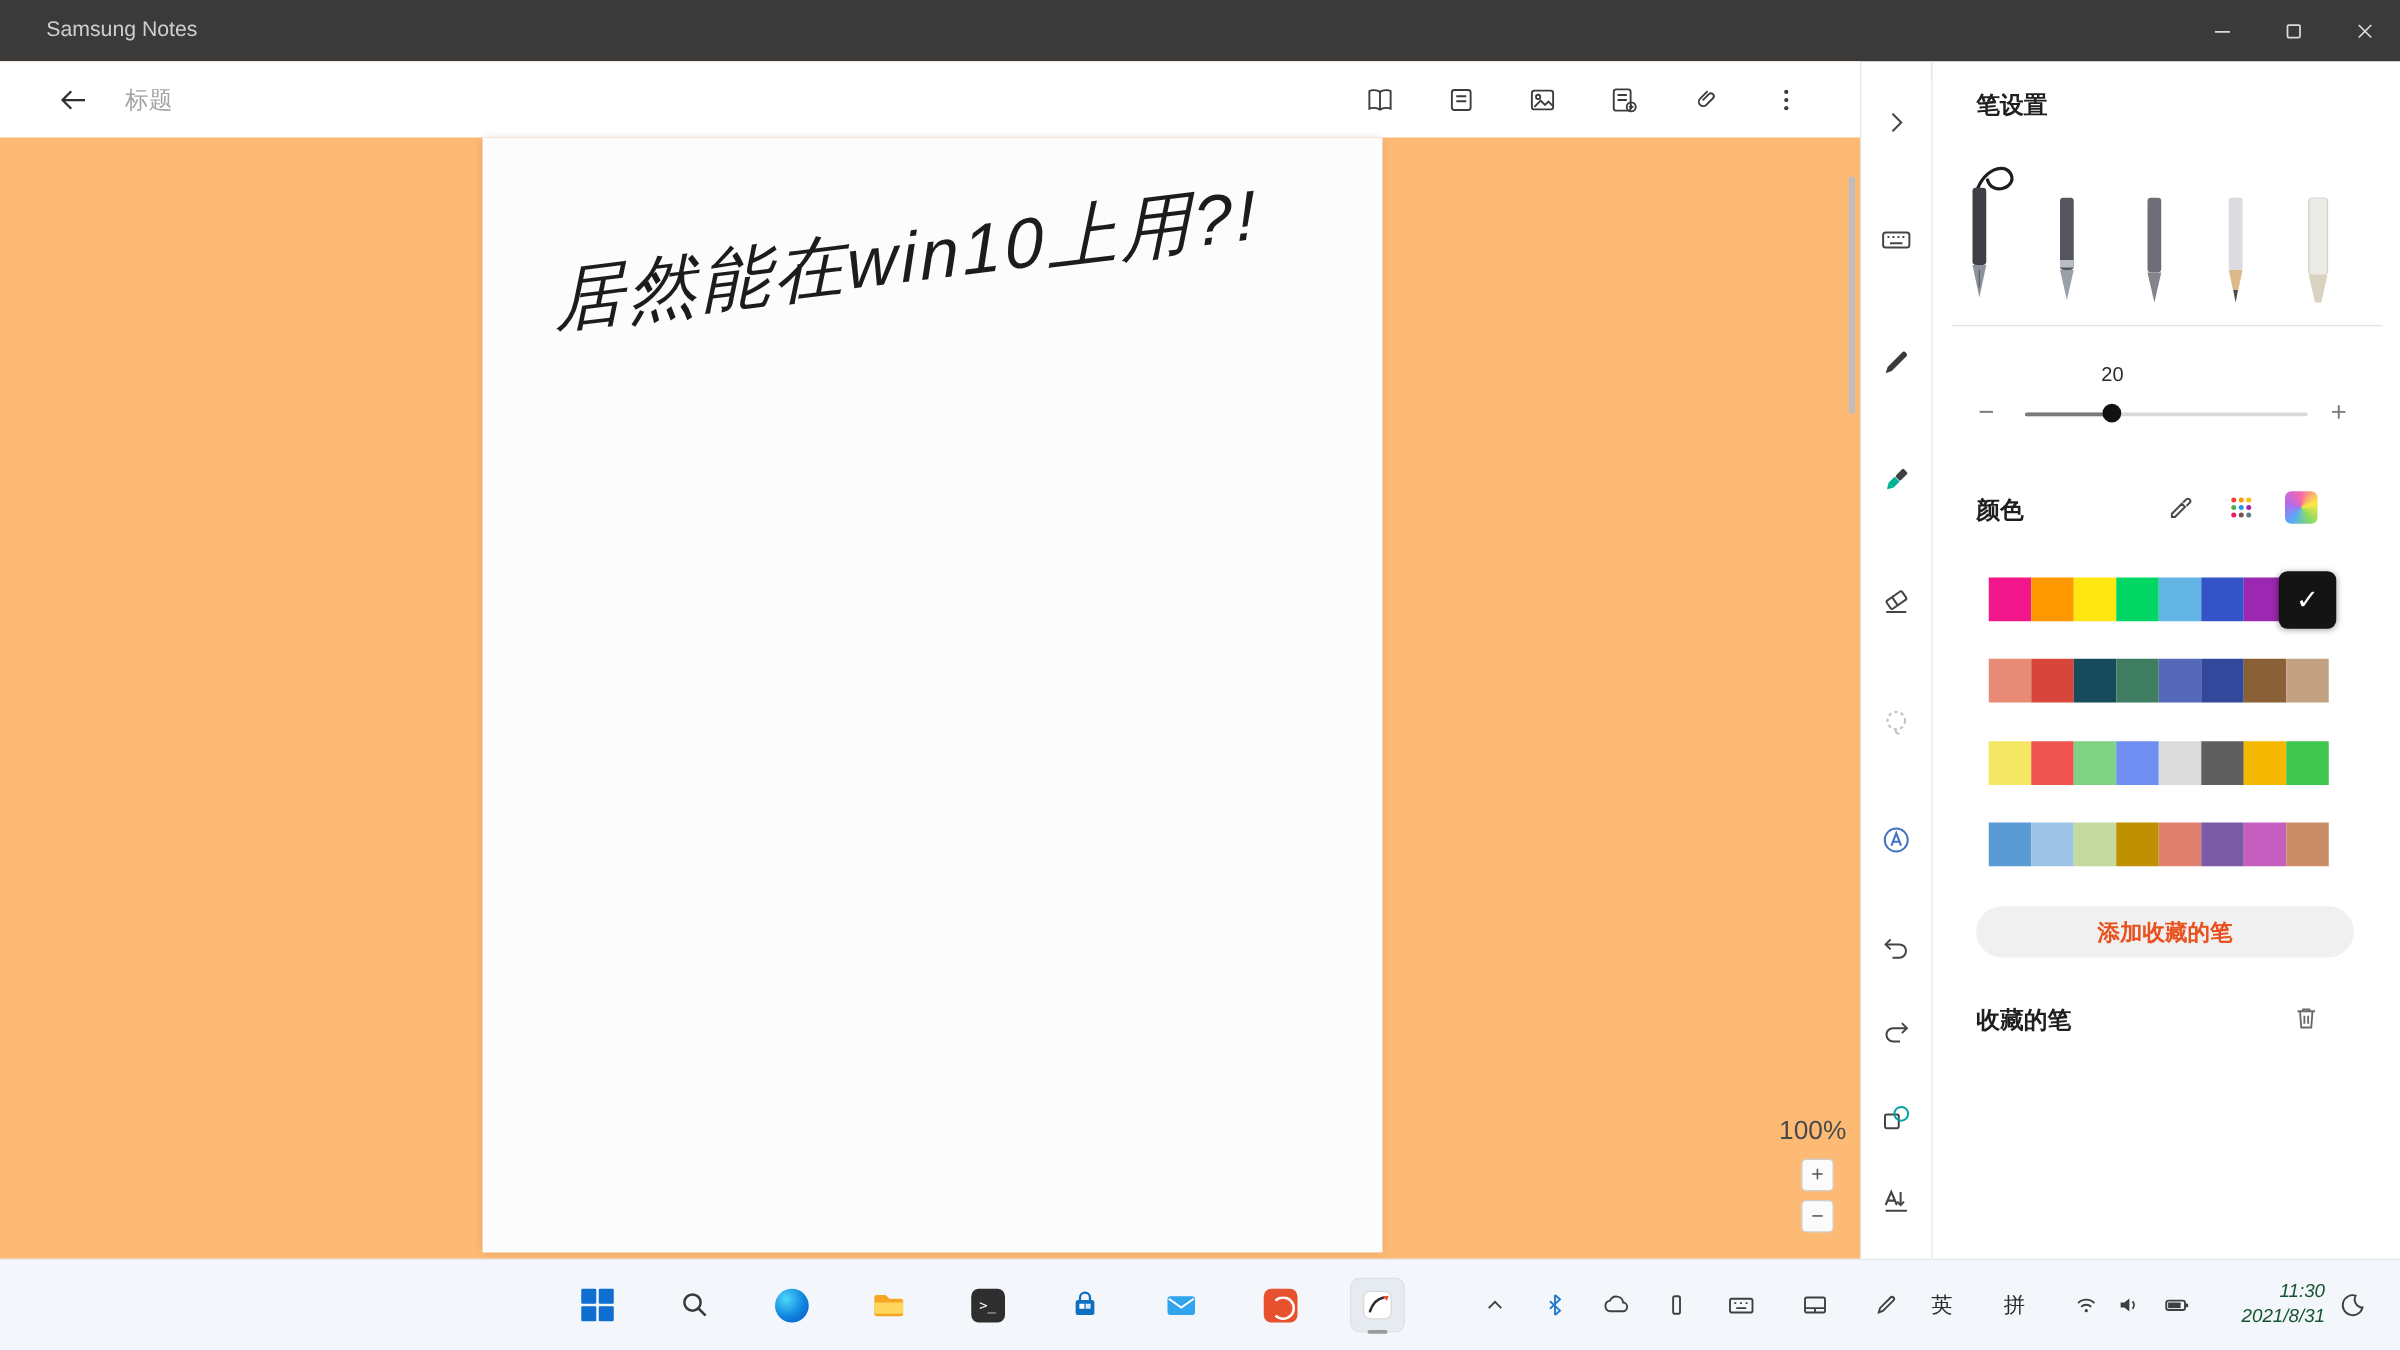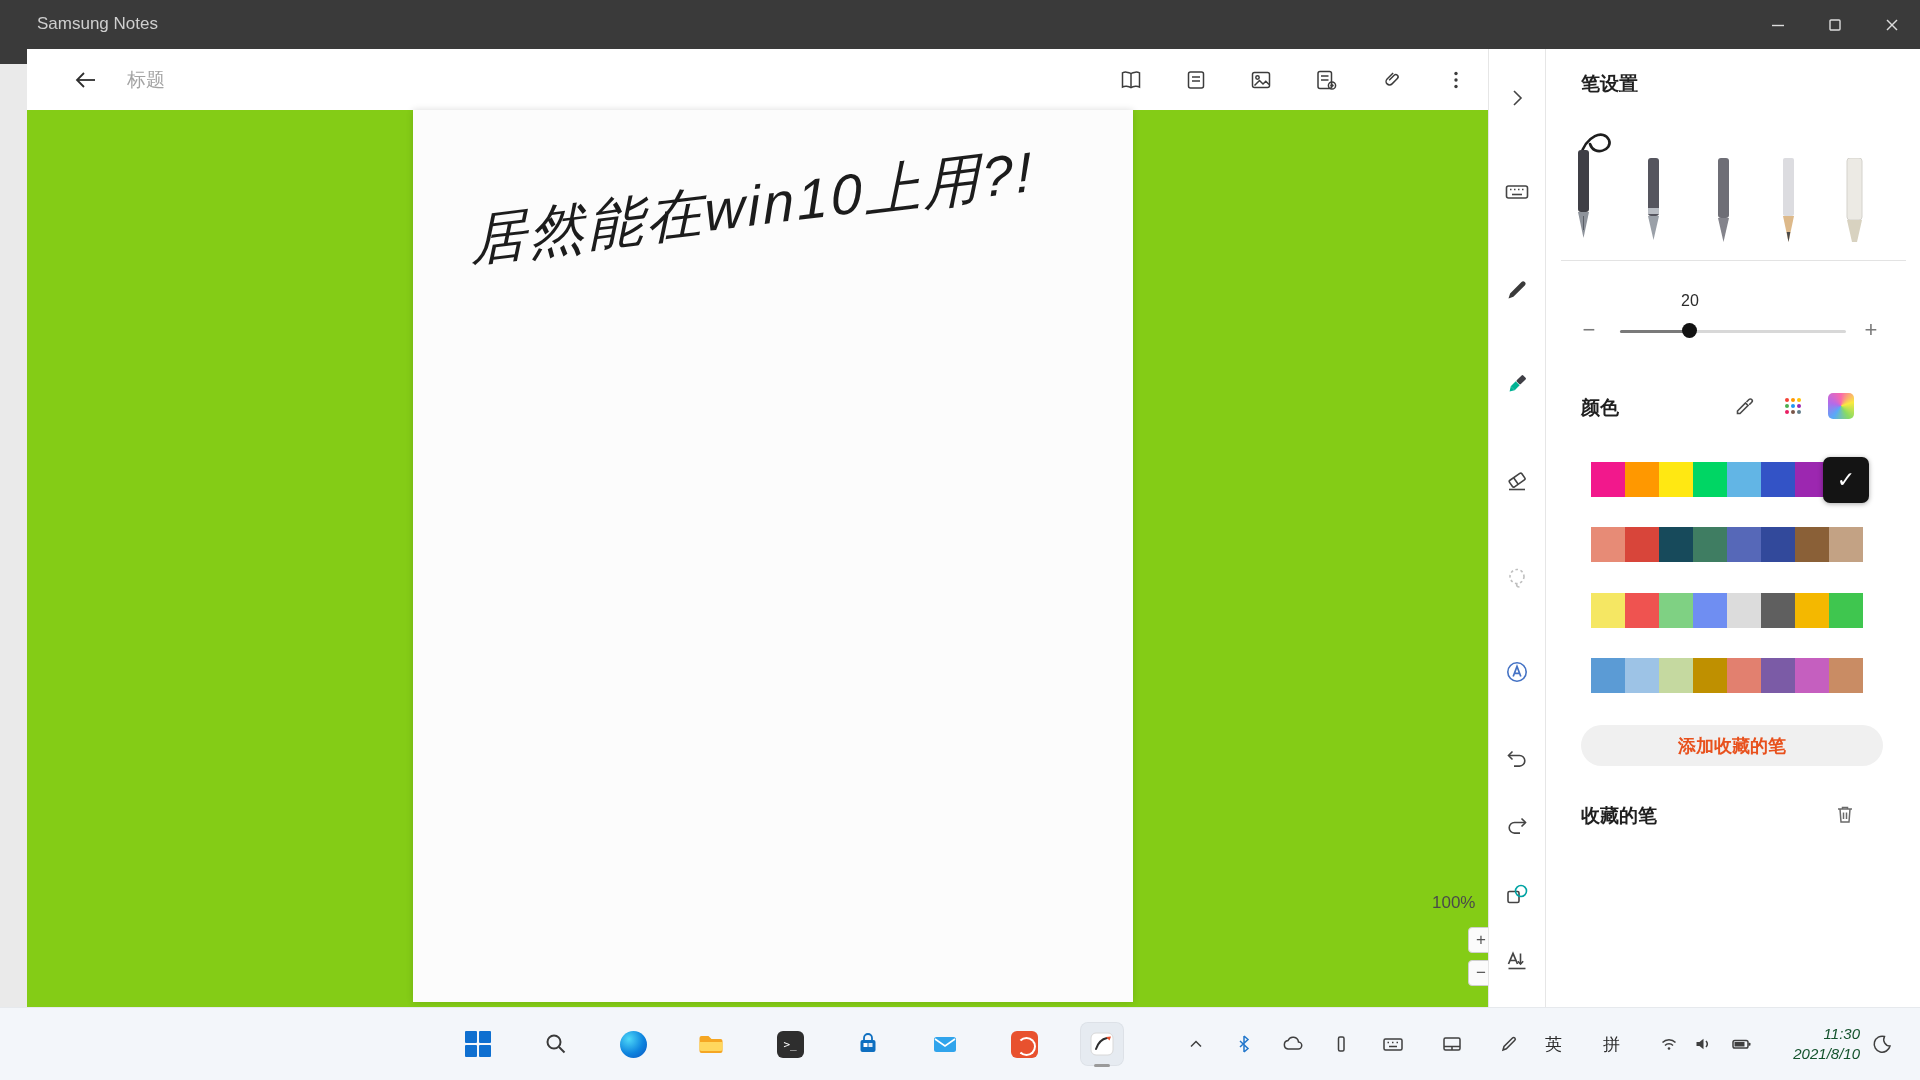--- a/index.html
+++ b/index.html
@@ -7,32 +7,32 @@
   .screen { position:relative; width:1920px; height:1080px; background:#EAEAEA; }
 
   
   .titlebar { position:absolute; left:0; top:0; width:1920px; height:64px; background:#3A3A3A; }
   .titlebar .app-title { position:absolute; left:37px; top:14px; font-size:17px; color:#CFCFCF; }
   .win-btns { position:absolute; right:0; top:0; height:49px; display:flex; }
   .win-btn { width:57px; height:49px; display:flex; align-items:center; justify-content:center; }
   .win-btn svg { stroke:#DCDCDC; stroke-width:1.4; fill:none; }
 
   
-  .left-col { position:absolute; left:0; top:49px; width:1488px; height:958px; background:#84cc16;margin-left:27px; }
+  .left-col { position:absolute; left:0; top:49px; width:1488px; height:958px; background:#fdba74; }
   .toolbar { position:absolute; left:0; top:0; width:1488px; height:61px; background:#FFFFFF; }
   .back-btn { position:absolute; left:45px; top:17px; width:28px; height:28px; display:flex; align-items:center; justify-content:center; }
   .note-title { position:absolute; left:100px; top:18px; font-size:19px; color:#A3A3A3; }
   .tb-icons { position:absolute; right:46px; top:0; height:61px; display:flex; align-items:center; gap:39px; }
   .tb-icon { width:26px; height:26px; display:flex; align-items:center; justify-content:center; }
   .tb-icon svg { stroke:#3C3C3C; fill:none; stroke-width:1.5; }
 
   .canvas-page { position:absolute; left:386px; top:61px; width:720px; height:892px; background:#FCFCFC; box-shadow:0 0 7px rgba(0,0,0,0.14); }
   .handwriting { position:absolute; left:55px; top:55px; width:640px; font-size:56px; color:#1C1C1C; letter-spacing:3px; white-space:nowrap; transform:rotate(-7deg) skewX(-5deg); font-style:italic; }
   .scrollbar-v { position:absolute; left:1479px; top:92px; width:5px; height:190px; border-radius:3px; background:#BDBDBD; }
-  .zoom-label { position:absolute; left:1405px; top:844px; width:72px; text-align:left; font-size:17px; color:#4A4A4A; }
+  .zoom-label { position:absolute; left:1405px; top:844px; width:72px; text-align:right; font-size:21px; color:#4A4A4A; }
   .zoom-btn { position:absolute; left:1441px; width:26px; height:26px; background:#FBFBFB; border:1px solid #CFCFCF; border-radius:4px; font-size:17px; color:#555; display:flex; align-items:center; justify-content:center; }
   .zoom-plus { top:878px; } .zoom-minus { top:911px; }
 
   
   .strip { position:absolute; left:1488px; top:49px; width:57px; height:958px; background:#FFFFFF; border-left:1px solid #E6E6E6; }
   .strip-icon { position:absolute; left:8px; width:40px; height:40px; display:flex; align-items:center; justify-content:center; }
   .strip-icon svg { stroke:#444; fill:none; stroke-width:1.6; }
 
   
   .panel { position:absolute; left:1545px; top:49px; width:375px; height:958px; background:#FFFFFF; border-left:1px solid #E6E6E6; }
@@ -487,21 +487,21 @@
     </div>
     <div class="tray-item" style="left:1731px">
       <svg width="22" height="20" viewBox="0 0 22 20">
         <rect x="2" y="6.5" width="15" height="7.5" rx="1.8"></rect>
           <rect x="3.5" y="8" width="10" height="4.5" fill="#3F3F3F" stroke="none"></rect>
           <rect x="17.5" y="8.8" width="2" height="3" rx="0.8" fill="#3F3F3F" stroke="none"></rect>
       </svg>
     </div>
     <div class="clock-block">
       <div>11:30</div>
-      <div>2021/8/10</div>
+      <div>2021/8/31</div>
     </div>
     <div class="tray-item" style="left:1872px">
       <svg width="20" height="20" viewBox="0 0 20 20">
         <path d="M12.5 2.5 a8 8 0 1 0 5.5 9.5 a6.5 6.5 0 0 1 -5.5 -9.5 Z" fill="none"></path>
       </svg>
     </div>
   </div>
 </div>
 
 </body></html>

